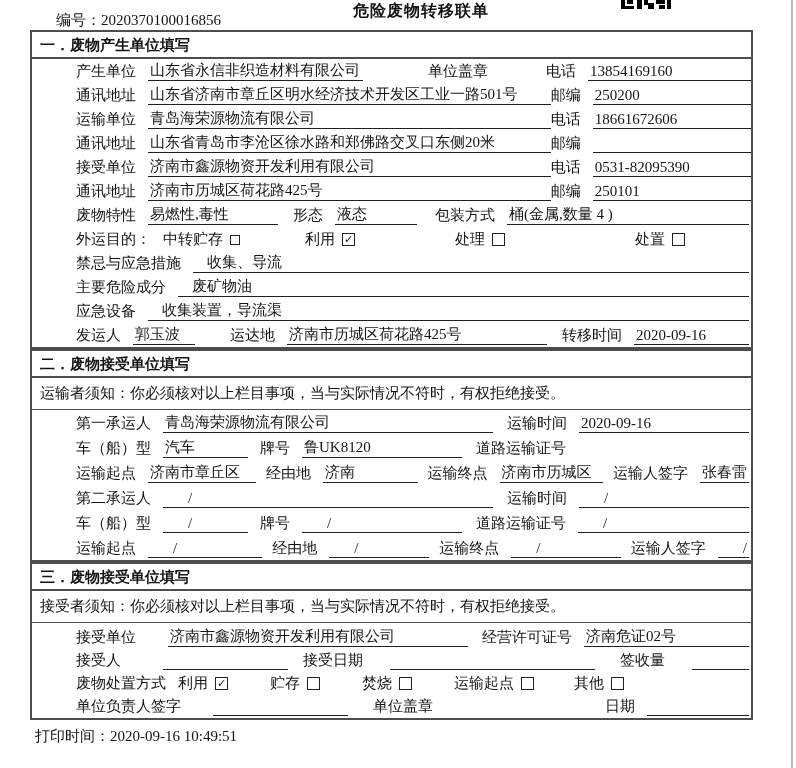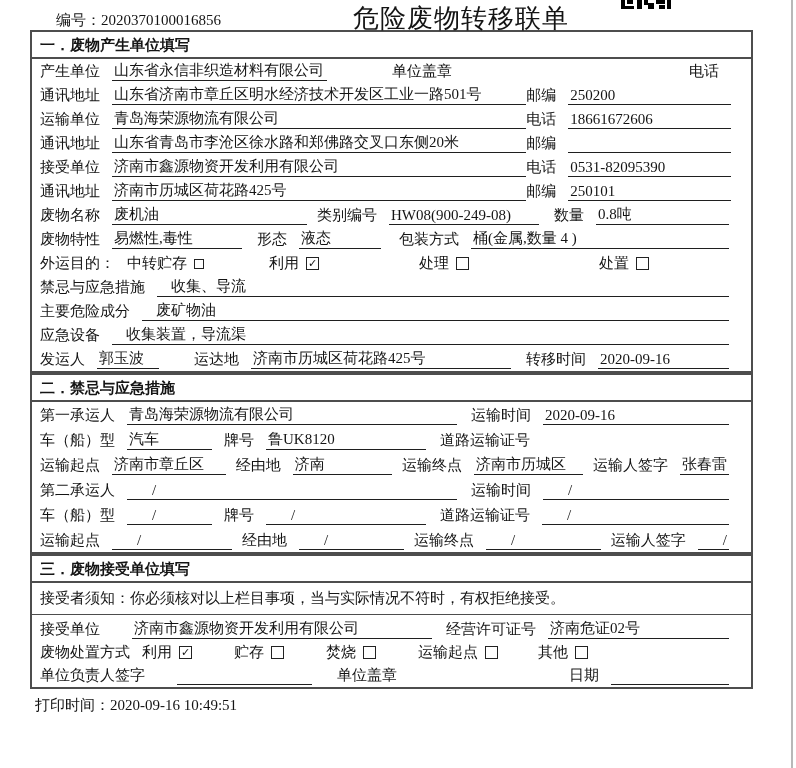--- a/index.html
+++ b/index.html
@@ -5,32 +5,32 @@
   html,body{margin:0;padding:0;}
   body{
     width:796px;height:768px;background:#ffffff;position:relative;overflow:hidden;
     font-family:"Liberation Serif","DejaVu Serif",serif;font-size:15px;color:#141414;
   }
   .page-edge{position:absolute;right:3px;top:0;height:768px;width:2px;background:#b8b8b8;}
   
   .hdr{position:relative;height:30px;margin-left:21px;}
   .docno{position:absolute;left:35px;top:11px;white-space:nowrap;}
   .doc-title{
-    position:absolute;left:332px;top:1px;font-size:26px;font-weight:normal;letter-spacing:1px;
+    position:absolute;left:332px;top:1px;font-size:16px;font-weight:bold;letter-spacing:1px;
     font-family:"Liberation Sans","DejaVu Sans",sans-serif;white-space:nowrap;
   }
   .qr{position:absolute;left:600px;top:0;}
   
   .tbl{margin-left:30px;width:723px;}
   .sec{border:2px solid #4d4d4d;background:#fff;box-sizing:border-box;}
   .sec-title{
     height:25px;line-height:25px;padding:0 8px;font-weight:bold;font-size:15px;
     font-family:"Liberation Sans","DejaVu Sans",sans-serif;border-bottom:2px solid #4d4d4d;
   }
-  .row{display:flex;align-items:flex-end;height:24px;padding:0 20px 2px 8px;box-sizing:border-box;}
+  .row{display:flex;align-items:flex-end;height:24px;padding:0 0 2px 8px;box-sizing:border-box;margin-left:36px;}
   .s2 .row{height:25px;}
   .s3 .row{height:23px;}
   .lbl{white-space:nowrap;padding-right:12px;}
   .fv{border-bottom:1px solid #1f1f1f;white-space:nowrap;padding:0 2px;min-height:18px;box-sizing:border-box;font-family:Liberation Serif, serif;}
   .grow{flex:1;margin-right:2px;}
   .tail{margin-left:auto;}
   .slash{padding-left:25px;}
   .note-row{display:flex;align-items:center;height:31px;padding:0 8px;border-bottom:1px solid #4d4d4d;}
   .opt{display:flex;align-items:center;white-space:nowrap;}
   .cb{
@@ -69,20 +69,21 @@
 <div class="tbl">
 
   <div class="sec s1">
     <div class="sec-title">一．废物产生单位填写</div>
 
     <div class="row">
       <span class="lbl">产生单位</span>
       <span class="fv" style="width:215px">山东省永信非织造材料有限公司</span>
       <span class="lbl" style="margin-left:65px">单位盖章</span>
       <span class="lbl tail">电话</span>
+      <span class="fv" style="width:163px">13854169160</span>
     </div>
 
     <div class="row">
       <span class="lbl">通讯地址</span>
       <span class="fv" style="width:415px">山东省济南市章丘区明水经济技术开发区工业一路501号</span>
       <span class="lbl tail">邮编</span>
       <span class="fv" style="width:163px">250200</span>
     </div>
 
     <div class="row">
@@ -106,28 +107,20 @@
       <span class="fv" style="width:163px">0531-82095390</span>
     </div>
 
     <div class="row">
       <span class="lbl">通讯地址</span>
       <span class="fv" style="width:415px">济南市历城区荷花路425号</span>
       <span class="lbl tail">邮编</span>
       <span class="fv" style="width:163px">250101</span>
     </div>
 
-    <div class="row">
-      <span class="lbl">废物名称</span>
-      <span class="fv" style="width:195px">废机油</span>
-      <span class="lbl" style="margin-left:10px">类别编号</span>
-      <span class="fv" style="width:150px">HW08(900-249-08)</span>
-      <span class="lbl" style="margin-left:15px">数量</span>
-      <span class="fv grow">0.8吨</span>
-    </div>
 
     <div class="row">
       <span class="lbl">废物特性</span>
       <span class="fv" style="width:130px">易燃性,毒性</span>
       <span class="lbl" style="margin-left:15px">形态</span>
       <span class="fv" style="width:82px">液态</span>
       <span class="lbl" style="margin-left:18px">包装方式</span>
       <span class="fv grow">桶(金属,数量 4 )</span>
     </div>
 
@@ -170,22 +163,25 @@
       <span class="lbl">发运人</span>
       <span class="fv" style="width:62px">郭玉波</span>
       <span class="lbl" style="margin-left:35px">运达地</span>
       <span class="fv" style="width:260px">济南市历城区荷花路425号</span>
       <span class="lbl" style="margin-left:15px">转移时间</span>
       <span class="fv grow">2020-09-16</span>
     </div>
   </div>
 
   <div class="sec s2">
-    <div class="sec-title">二．禁忌与应急措施</div>
-
+    <div class="sec-title">二．废物接受单位填写</div>
+
+    <div class="note-row">
+      <span>运输者须知：你必须核对以上栏目事项，当与实际情况不符时，有权拒绝接受。</span>
+    </div>
 
     <div class="row">
       <span class="lbl">第一承运人</span>
       <span class="fv" style="width:330px">青岛海荣源物流有限公司</span>
       <span class="lbl" style="margin-left:14px">运输时间</span>
       <span class="fv grow">2020-09-16</span>
     </div>
 
     <div class="row">
       <span class="lbl">车（船）型</span>
@@ -241,20 +237,28 @@
       <span>接受者须知：你必须核对以上栏目事项，当与实际情况不符时，有权拒绝接受。</span>
     </div>
 
     <div class="row" style="height:26px">
       <span class="lbl">接受单位</span>
       <span class="fv" style="width:300px;margin-left:20px">济南市鑫源物资开发利用有限公司</span>
       <span class="lbl" style="margin-left:14px">经营许可证号</span>
       <span class="fv grow">济南危证02号</span>
     </div>
 
+    <div class="row">
+      <span class="lbl">接受人</span>
+      <span class="fv" style="width:125px;margin-left:30px"></span>
+      <span class="lbl" style="margin-left:15px">接受日期</span>
+      <span class="fv" style="width:205px;margin-left:15px"></span>
+      <span class="lbl" style="margin-left:25px">签收量</span>
+      <span class="fv grow" style="margin-left:15px"></span>
+    </div>
 
     <div class="row">
       <span class="lbl">废物处置方式</span>
       <span class="opt">
         <span>利用</span>
         <span class="cb">✓</span>
       </span>
       <span class="opt" style="margin-left:42px">
         <span>贮存</span>
         <span class="cb"></span>

